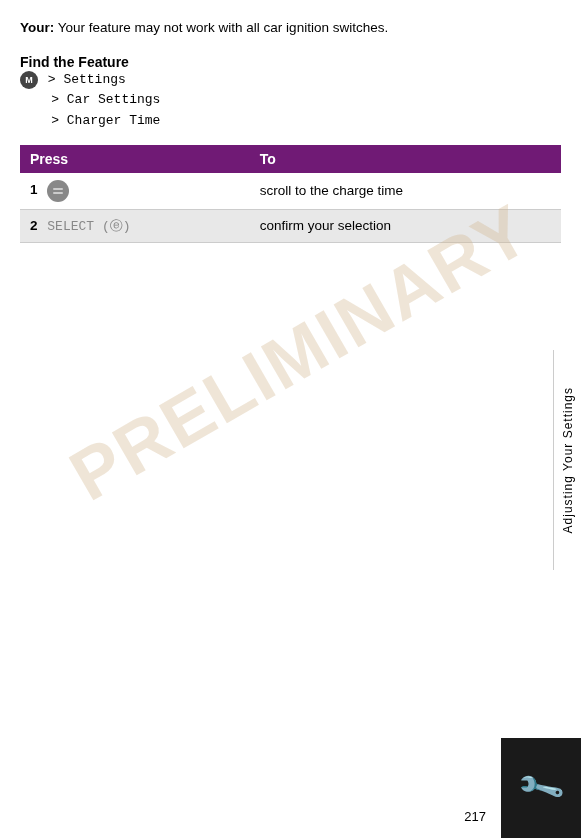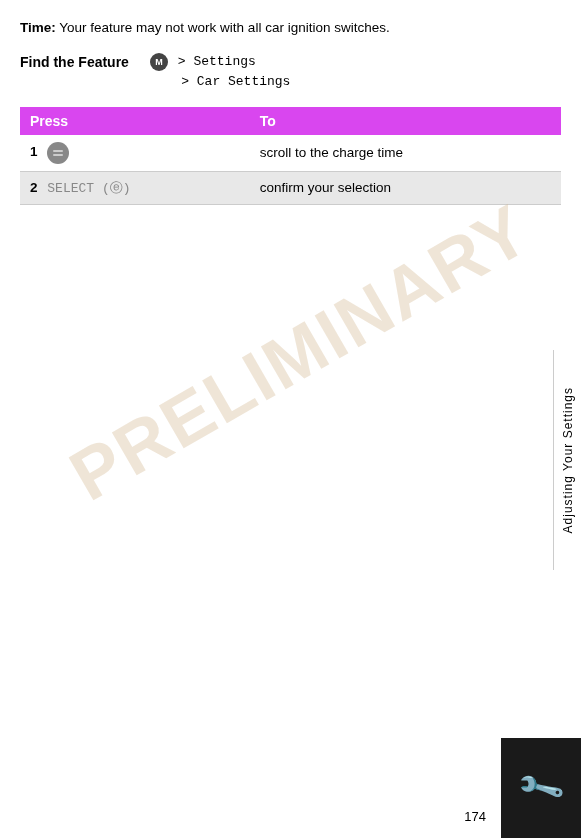--- a/index.html
+++ b/index.html
@@ -32,21 +32,21 @@
       color: #000;
       margin-bottom: 14px;
     }
 
     .note-text b {
       font-weight: bold;
     }
 
     .find-feature-section {
       display: flex;
-      flex-direction: row;
+      flex-direction: column;
       align-items: flex-start;
       margin-bottom: 14px;
     }
 
     .find-feature-label {
       font-size: 14px;
       font-weight: bold;
       color: #000;
       min-width: 130px;
       padding-top: 2px;
@@ -85,21 +85,21 @@
     }
 
     
     .instructions-table {
       width: 100%;
       border-collapse: collapse;
       margin-bottom: 10px;
     }
 
     .instructions-table thead tr {
-      background: #d946ef;
+      background: #701a75;
       color: #ffffff;
       border-radius: 13px;
     }
 
     .instructions-table thead th {
       padding: 6px 10px;
       text-align: left;
       font-size: 14px;
       font-weight: bold;
     }
@@ -233,33 +233,36 @@
       border-radius: 1px;
     }
   </style>
 </head>
 <body>
 
 <div class="page-container">
   <div class="content-area">
 
     <p class="note-text">
-      <b>Time:</b>
+      <b>Your:</b>
       <span>Your feature may not work with all car ignition switches.</span>
     </p>
 
     <div class="find-feature-section">
       <span class="find-feature-label">Find the Feature</span>
       <div class="find-feature-path">
         <div class="path-row">
           <span class="menu-icon">M</span>
           <span>&nbsp;&gt; Settings</span>
         </div>
         <div class="path-row">
           <span>&nbsp;&nbsp;&nbsp;&nbsp;&gt; Car Settings</span>
+        </div>
+        <div class="path-row">
+          <span>&nbsp;&nbsp;&nbsp;&nbsp;&gt; Charger Time</span>
         </div>
       </div>
     </div>
 
     <table class="instructions-table">
       <thead>
         <tr>
           <th>Press</th>
           <th>To</th>
         </tr>
@@ -287,15 +290,15 @@
   <div class="preliminary-watermark">PRELIMINARY</div>
 
   <div class="side-tab">
     <span class="side-tab-text">Adjusting Your Settings</span>
   </div>
 
   <div class="bottom-right-box">
     <span class="wrench-icon">🔧</span>
   </div>
 
-  <div class="page-number">174</div>
+  <div class="page-number">217</div>
 
 </div>
 
 </body></html>

